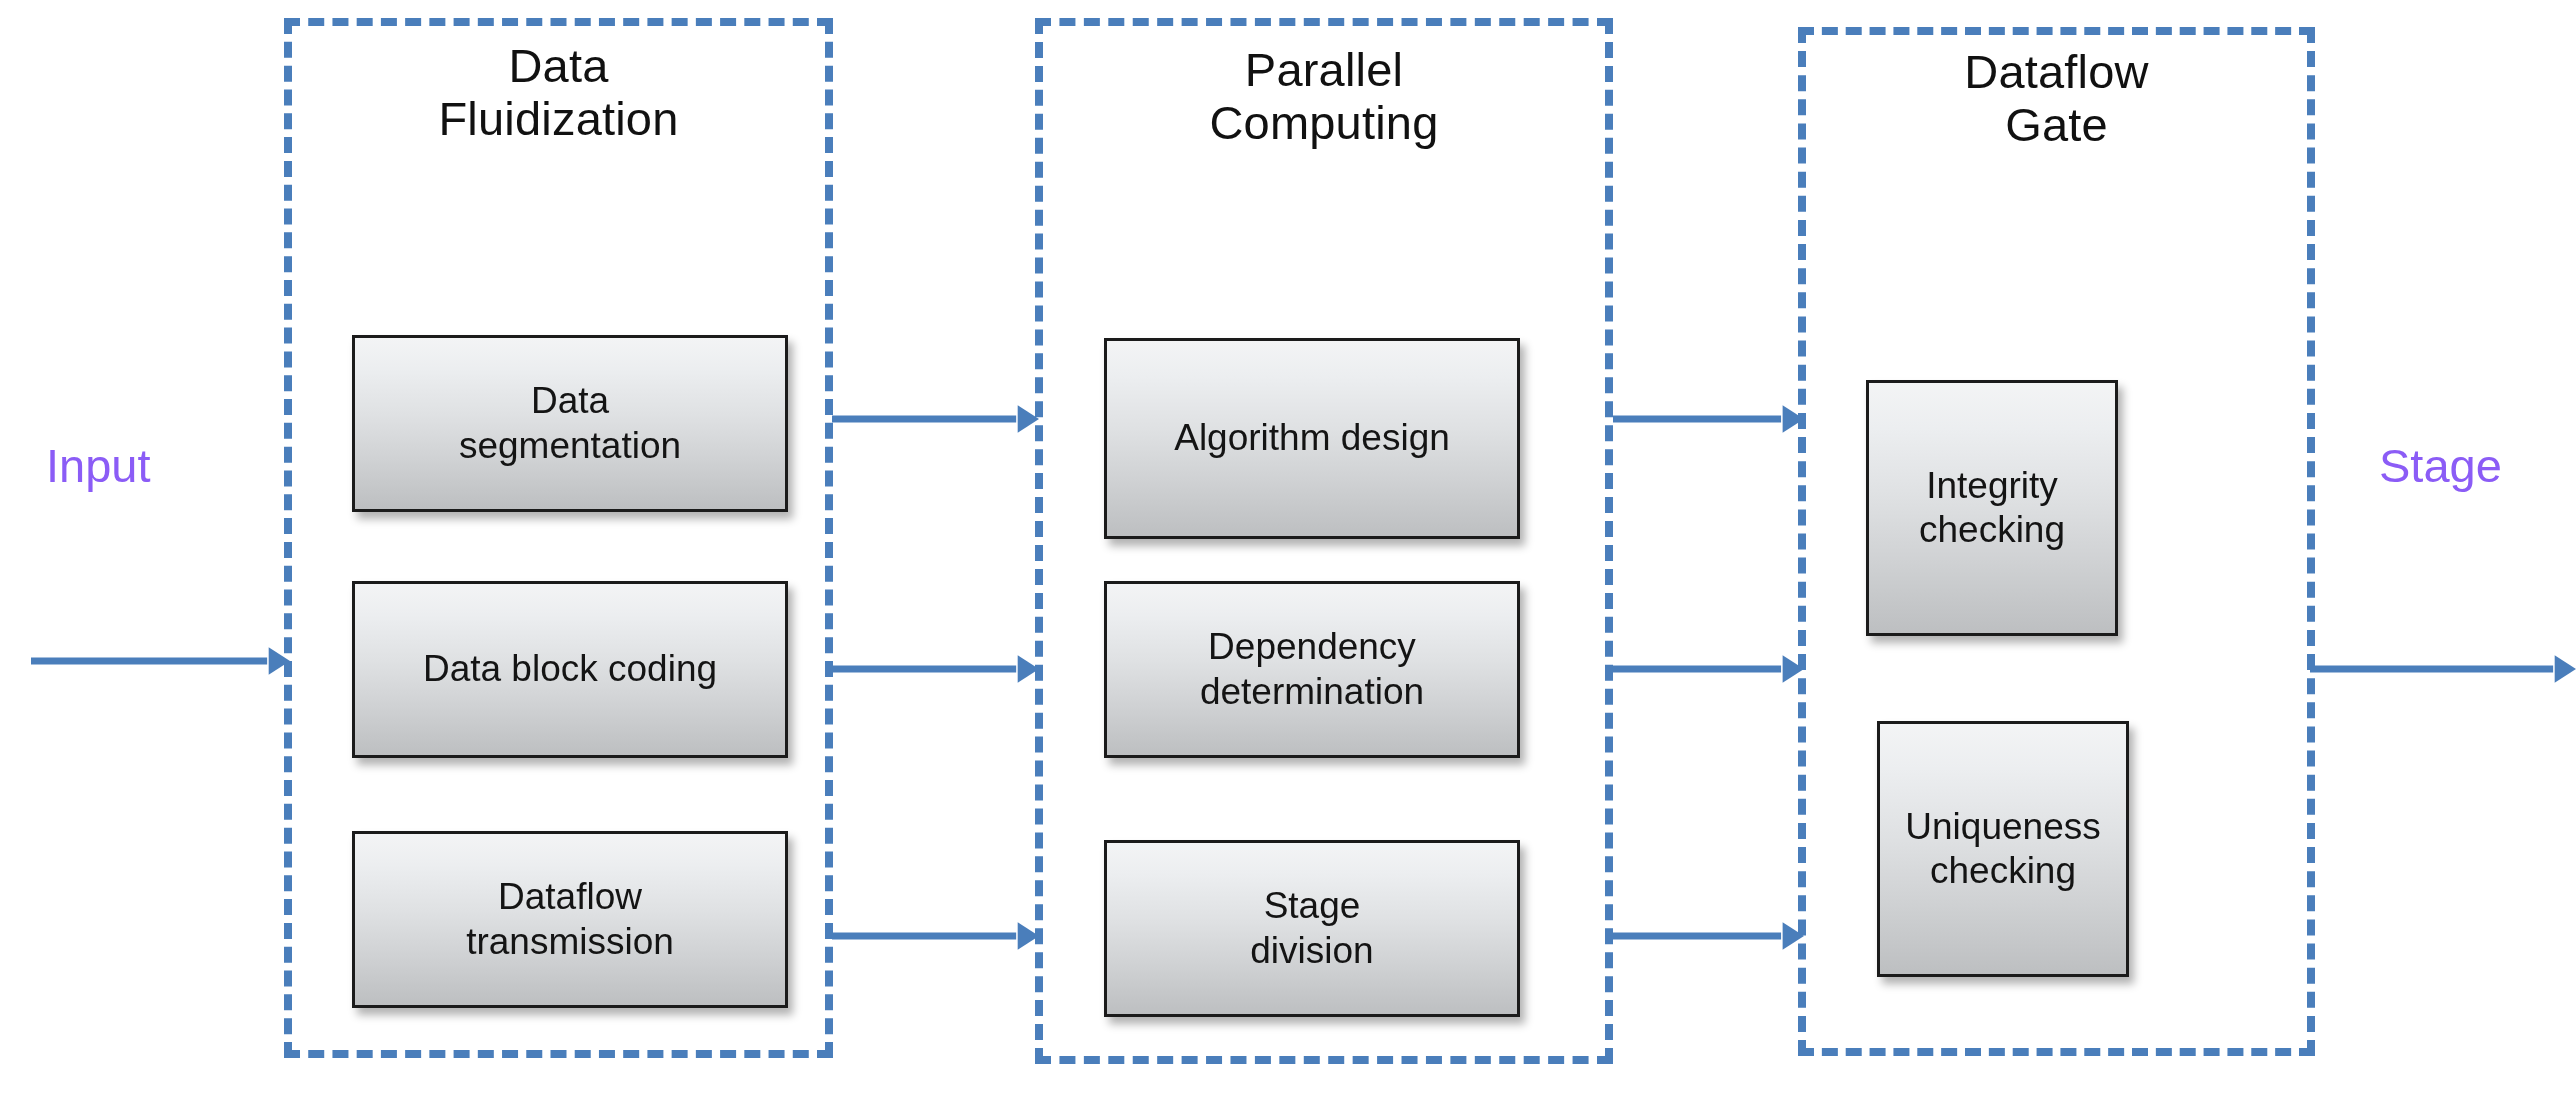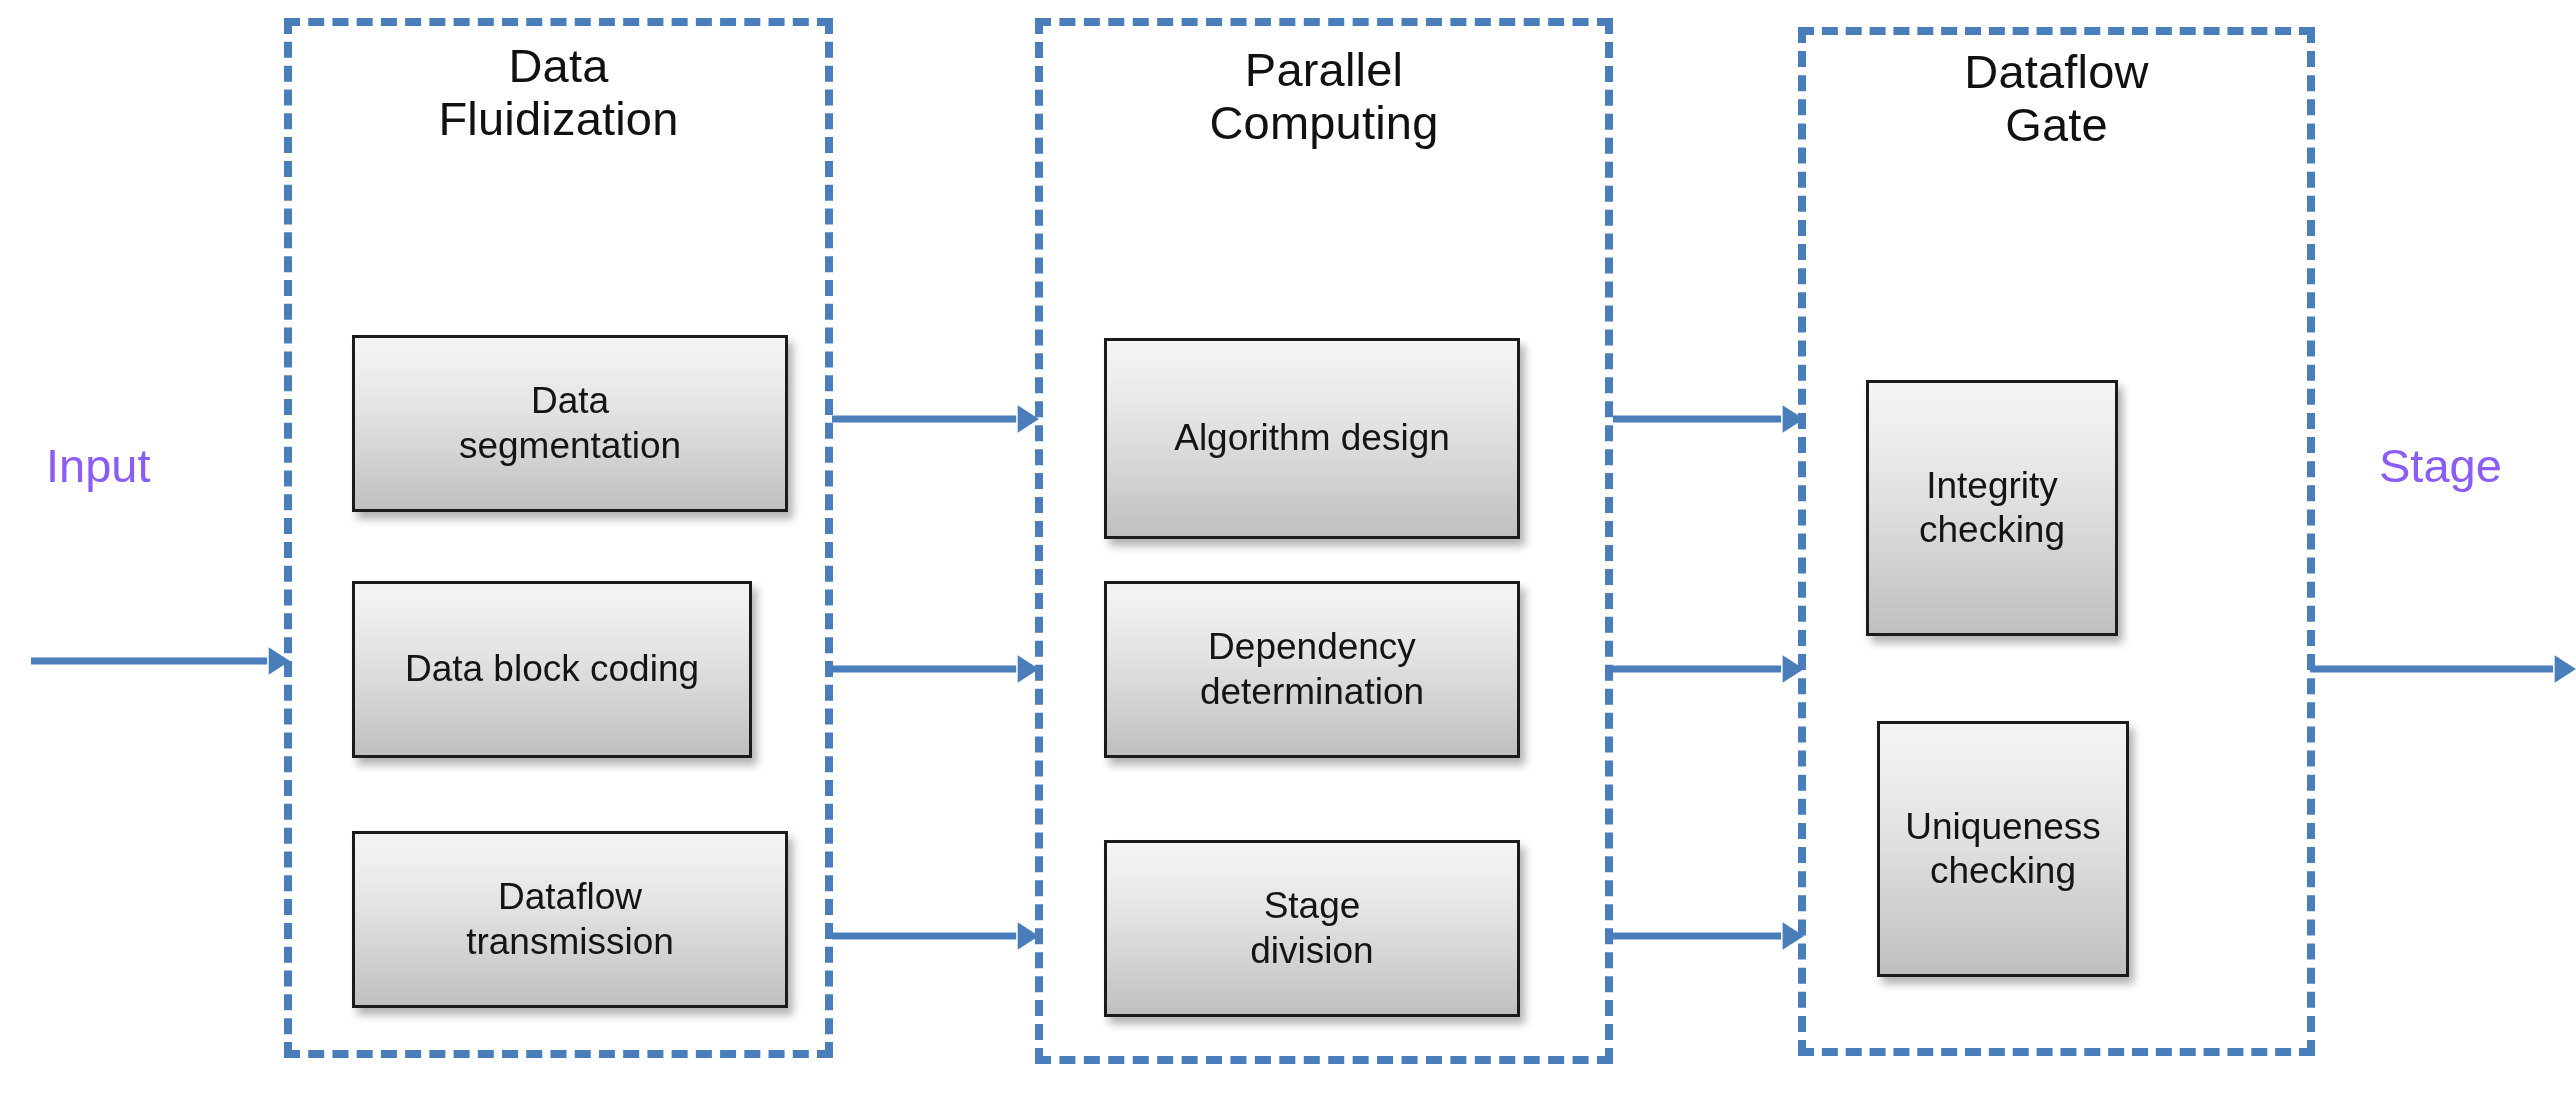--- a/index.html
+++ b/index.html
@@ -97,21 +97,21 @@
   <div class="stage-panel" style="left:284px; top:18.3px; width:549px; height:1040px;">
   </div>
   <div class="stage-title" style="left:284px; top:40px; width:549px;">Data
 Fluidization</div>
 
   <div class="proc-box" style="left:352px; top:335px; width:436px; height:177px;">
     <span class="proc-label">Data
 segmentation</span>
   </div>
 
-  <div class="proc-box" style="left:352px; top:581px; width:400px; height:177px;">
+  <div class="proc-box" style="left:352px; top:581px; width:436px; height:177px;">
     <span class="proc-label">Data block coding</span>
   </div>
 
   <div class="proc-box" style="left:352px; top:831px; width:436px; height:177px;">
     <span class="proc-label">Dataflow
 transmission</span>
   </div>
 
   <div class="arrow" style="left:832px; top:402px; width:207px;">
     <svg width="207" height="34" viewBox="0 0 272 44" xmlns="http://www.w3.org/2000/svg">

